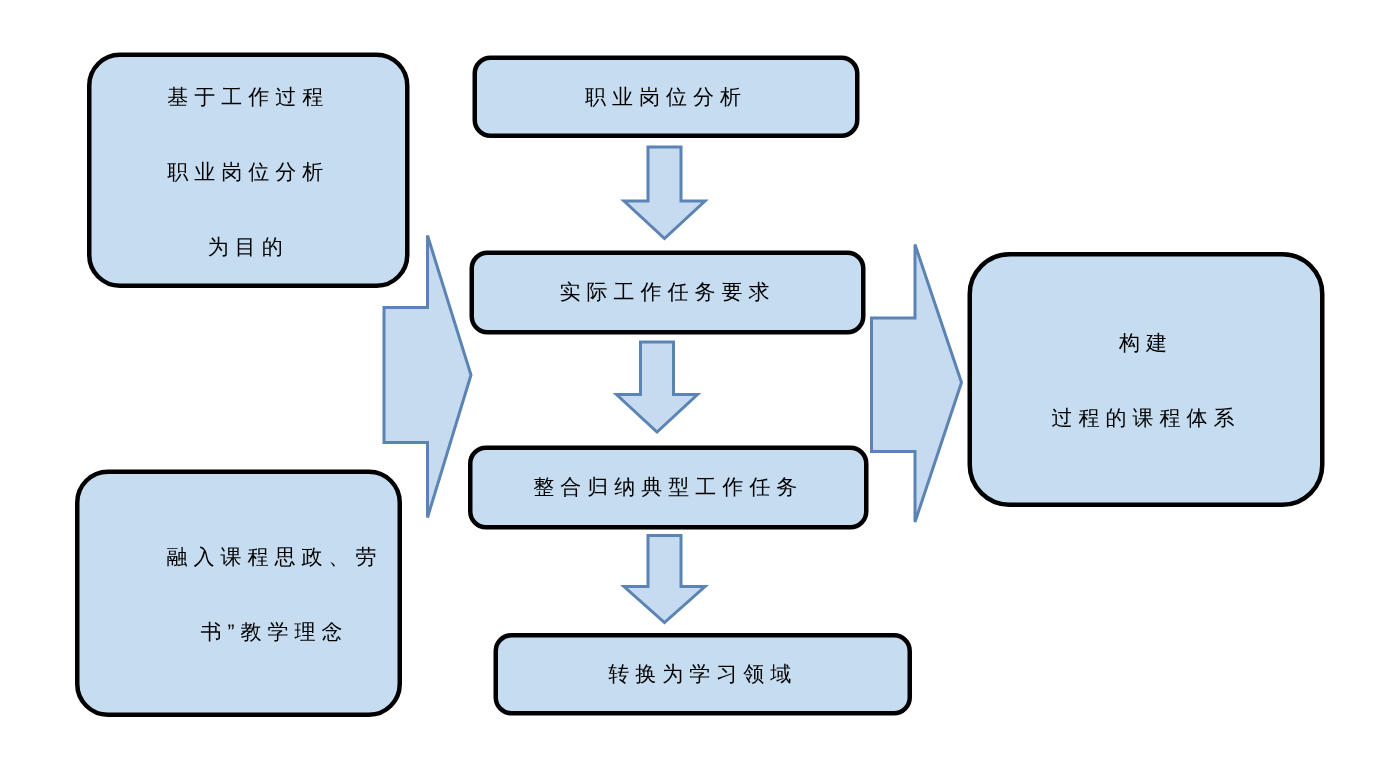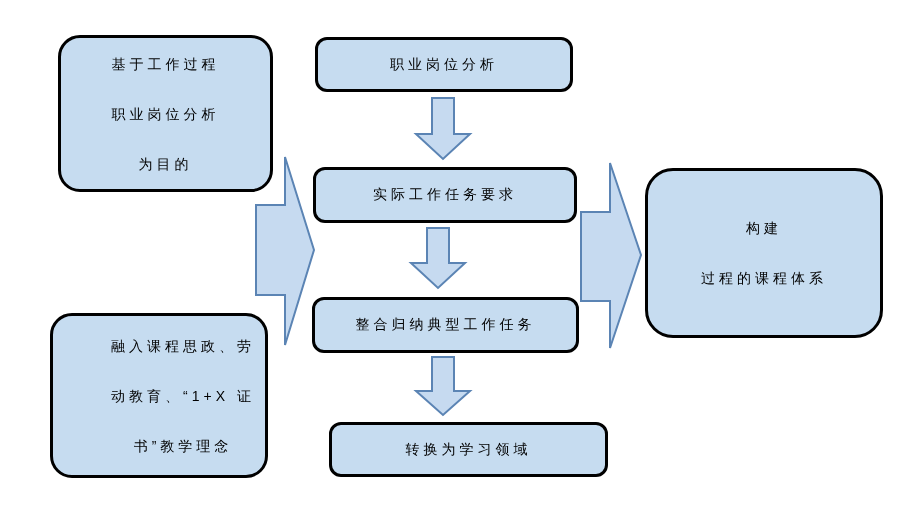--- a/index.html
+++ b/index.html
@@ -66,21 +66,20 @@
   </svg>
 
   <div class="box rounded" id="left-box-1">
     <div class="ln">基于工作过程</div>
     <div class="ln">职业岗位分析</div>
     <div class="ln">为目的</div>
   </div>
 
   <div class="box rounded" id="left-box-2">
     <div class="ln">融入课程思政、劳</div>
-    <div class="ln">动教育、“1+X 证</div>
     <div class="ln">书”教学理念</div>
   </div>
 
   <div class="box step" id="step-1">
     <div class="ln">职业岗位分析</div>
   </div>
   <div class="box step" id="step-3">
     <div class="ln">整合归纳典型工作任务</div>
   </div>
   <div class="box step" id="step-2">

